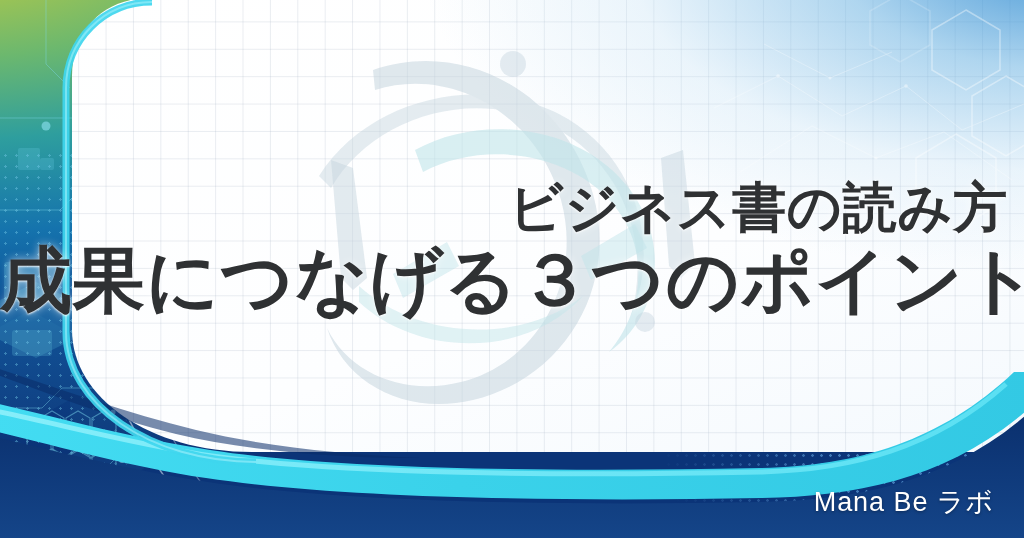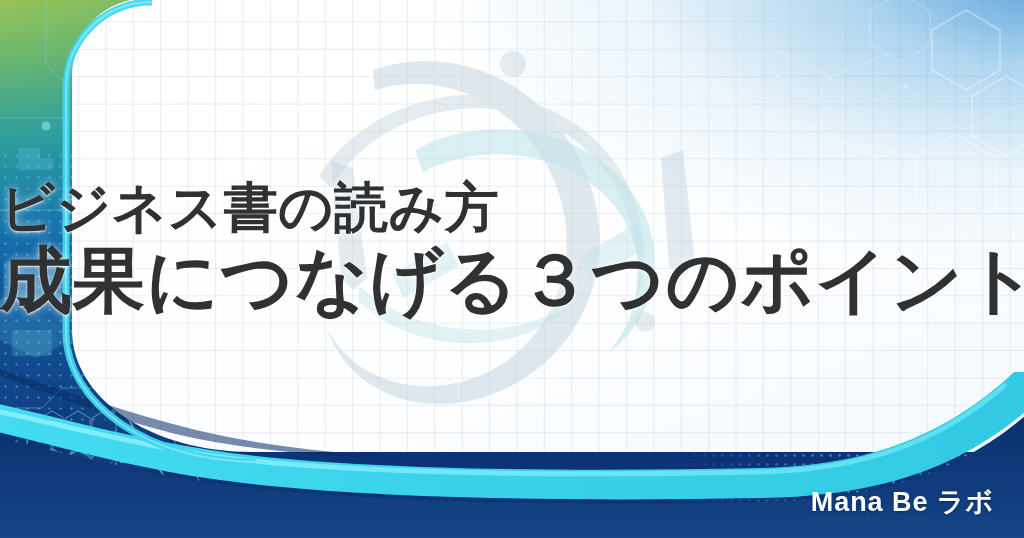--- a/index.html
+++ b/index.html
@@ -85,41 +85,41 @@
     transform:translate(-50%,-50%);
     width:430px;height:400px;
     opacity:.95;
   }
 
   
   .ribbon{position:absolute;inset:0;pointer-events:none;}
 
   
   .title-wrap{
-    position:absolute;left:0;right:0;top:176px;
-    text-align:left;
+    position:absolute;left:0;right:16px;top:176px;
+    text-align:right;
     z-index:6;
   }
   .title-line{
     display:block;
     color:#2f3133;
     font-weight:700;
     font-size:54px;
     line-height:1.16;
     letter-spacing:.012em;
     text-shadow:0 1px 2px rgba(255,255,255,.9), 0 0 10px rgba(255,255,255,.65);
     white-space:nowrap;
   }
   .title-line.l2{font-size:72px;}
 
   .brand{
     position:absolute;right:30px;bottom:18px;
     color:#ffffff;
     font-size:27px;
-    font-weight:700;
+    font-weight:400;
     letter-spacing:.035em;
     z-index:7;
     text-shadow:0 1px 3px rgba(0,0,0,.35);
   }
 </style>
 </head>
 <body>
 
 <div id="stage">
 

